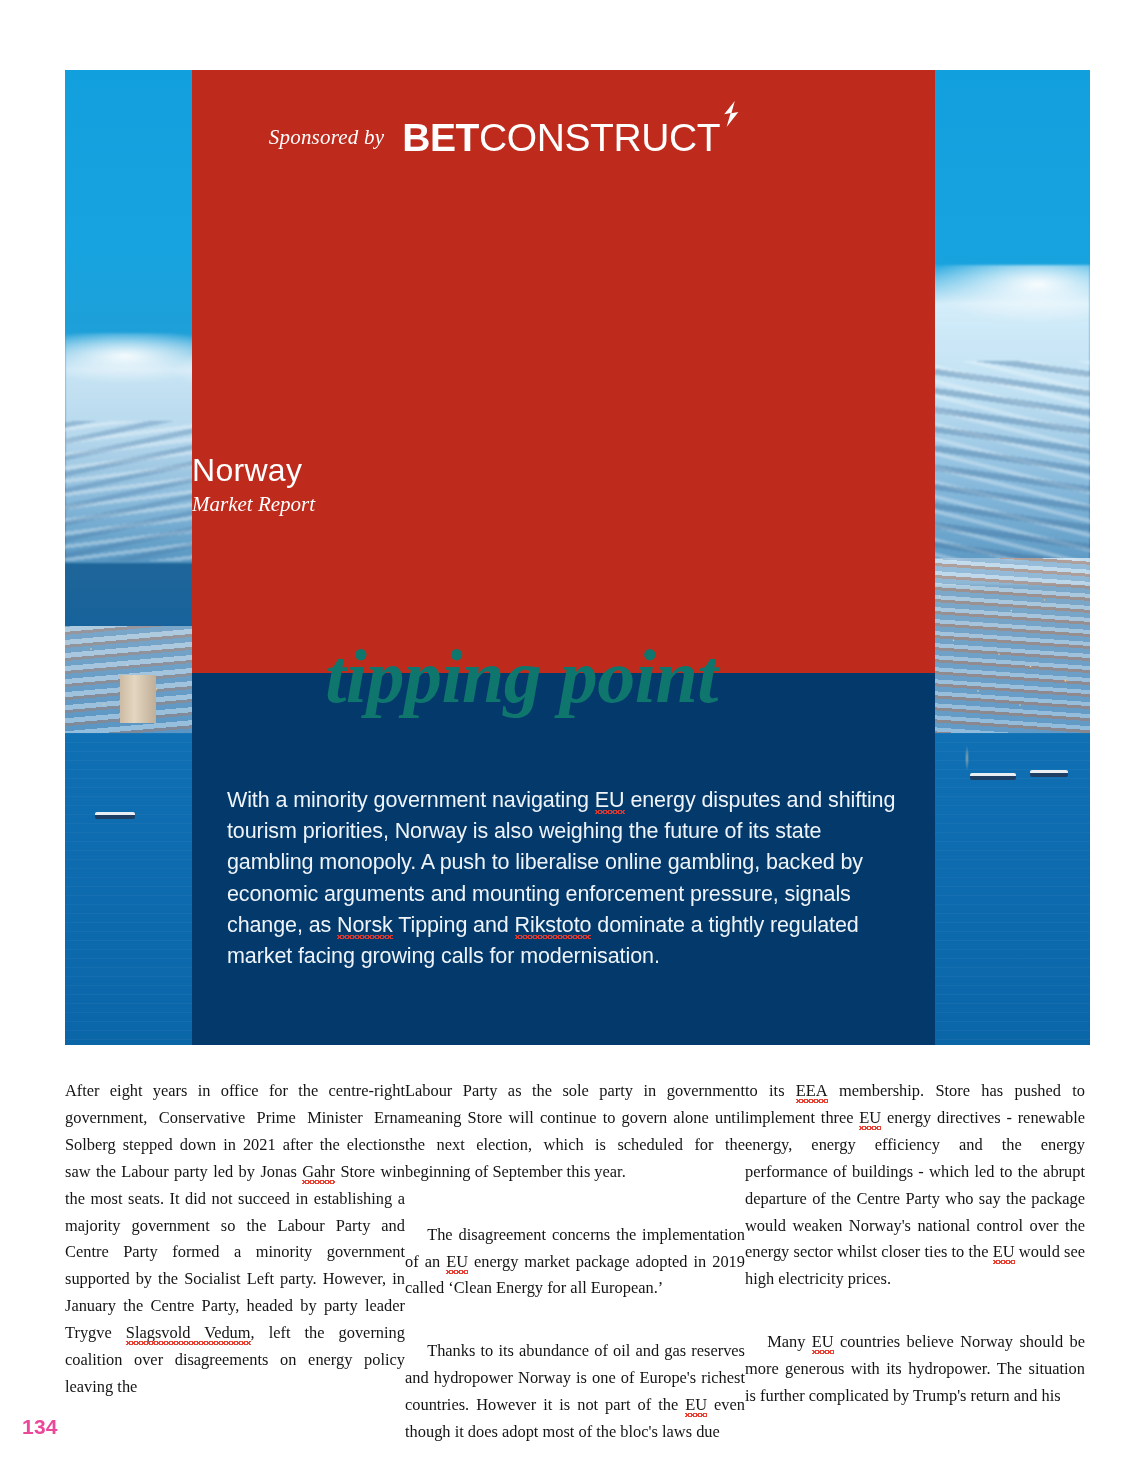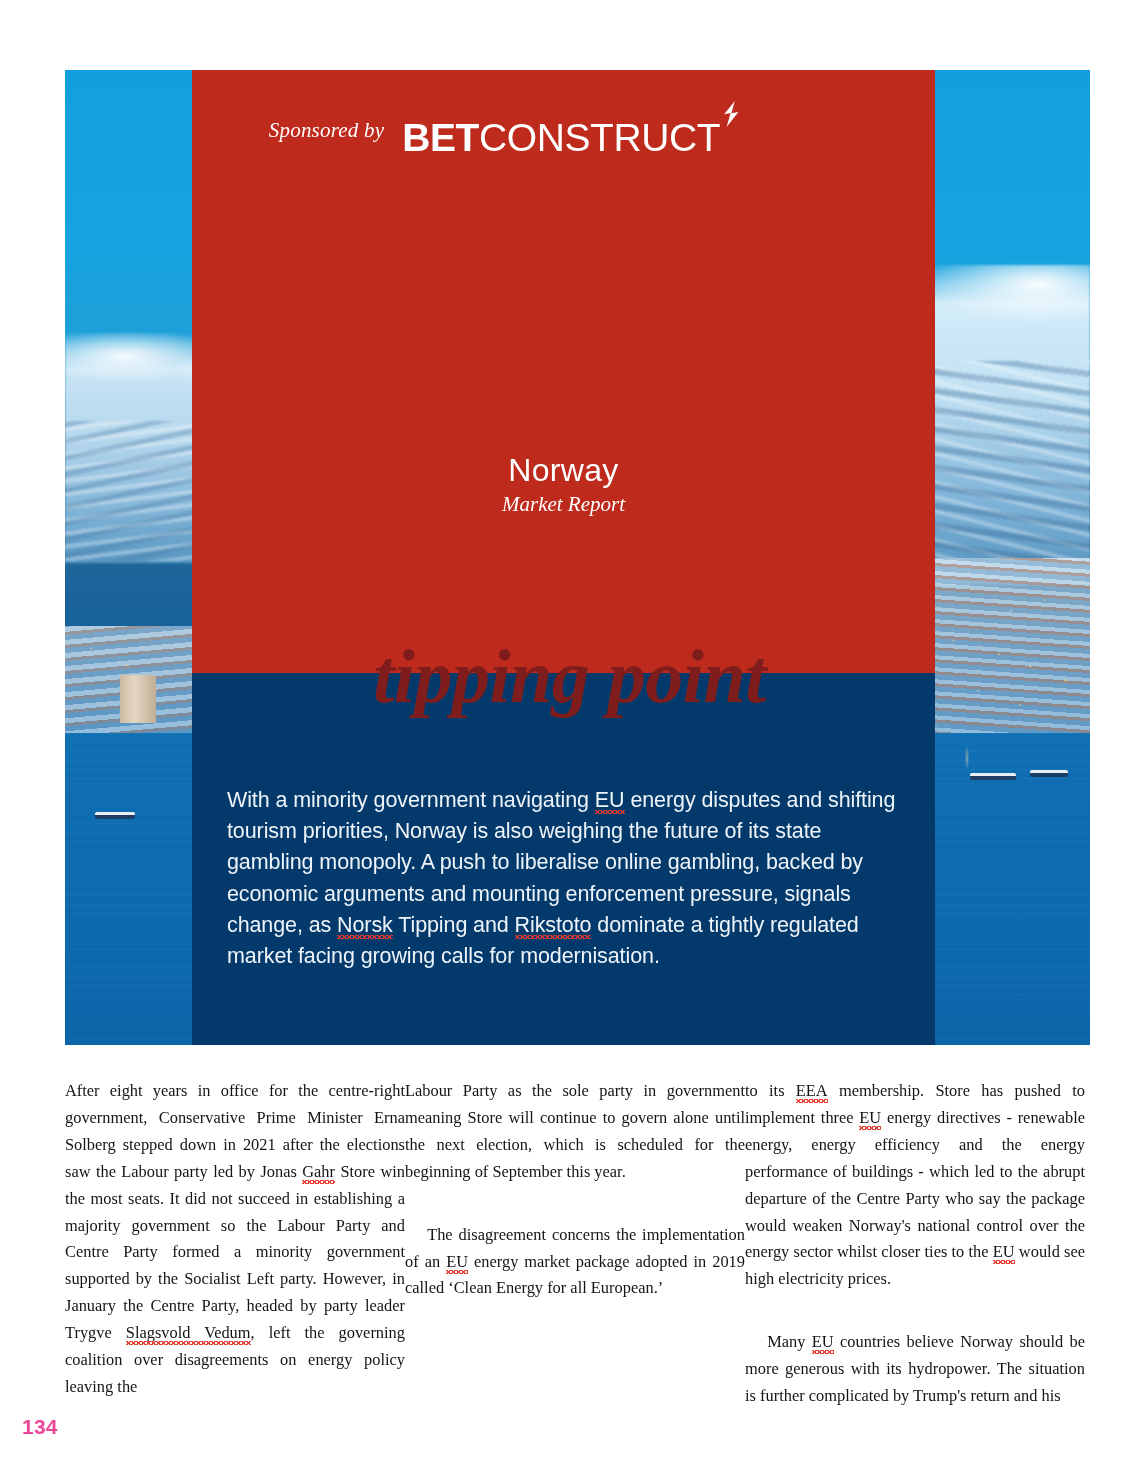--- a/index.html
+++ b/index.html
@@ -179,20 +179,21 @@
     background: #043a6b;
   }
 
   
   .sponsor {
     position: absolute;
     left: 127px;
     top: 48px;
     width: 623px;
     display: flex;
+    align-items: center;
     justify-content: center;
     gap: 18px;
     color: #ffffff;
   }
   .sponsor-by {
     font-family: "Liberation Serif", serif;
     font-style: italic;
     font-size: 21px;
     letter-spacing: .2px;
     white-space: nowrap;
@@ -216,21 +217,20 @@
     width: 18px;
     height: 26px;
   }
 
   
   .kicker {
     position: absolute;
     left: 127px;
     top: 382px;
     width: 743px;
-    text-align: center;
     color: #ffffff;
   }
   .kicker-country {
     font-family: "Liberation Sans", sans-serif;
     font-weight: 300;
     font-size: 32px;
     line-height: 1.15;
     letter-spacing: .3px;
   }
   .kicker-sub {
@@ -242,28 +242,27 @@
     margin-top: 2px;
   }
 
   
   .headline {
     position: absolute;
     left: 127px;
     top: 565px;
     width: 659px;
     text-align: center;
-    color: #7f1d1d;
+    color: #0f766e;
     font-family: "Liberation Serif", serif;
     font-weight: 700;
     font-style: italic;
     font-size: 76px;
     line-height: 1.08;
     letter-spacing: -.5px;
-    margin-left: 48px;
   }
 
   
   .standfirst {
     position: absolute;
     left: 162px;
     top: 715px;
     width: 676px;
     color: #eef4f9;
     font-family: "Liberation Sans", sans-serif;
@@ -368,20 +367,21 @@
   </div>
 </div>
 
 <div class="columns">
   <div class="col">
       <p><span>After eight years in office for the centre-right government, Conservative Prime Minister Erna Solberg stepped down in 2021 after the elections saw the Labour party led by Jonas </span><span class="sq">Gahr</span><span> Store win the most seats.  It did not succeed in establishing a majority government so the Labour Party and Centre Party formed a minority government supported by the Socialist Left party. However, in January the Centre Party, headed by party leader Trygve </span><span class="sq">Slagsvold Vedum</span><span>, left the governing coalition over disagreements on energy policy leaving the</span></p>
     </div>
   <div class="col">
       <p><span>Labour Party as the sole party in government meaning Store will continue to govern alone until the next election, which is scheduled for the beginning of September this year.</span></p>
       <p><span>The disagreement concerns the implementation of an </span><span class="sq">EU</span><span> energy market package adopted in 2019 called ‘Clean Energy for all European.’</span></p>
+      <p><span>Thanks to its abundance of oil and gas reserves and hydropower Norway is one of Europe's richest countries. However it is not part of the </span><span class="sq">EU</span><span> even though it does adopt most of the bloc's laws due</span></p>
     </div>
   <div class="col">
       <p><span>to its </span><span class="sq">EEA</span><span> membership. Store has pushed to implement three </span><span class="sq">EU</span><span> energy directives - renewable energy, energy efficiency and the energy performance of buildings - which led to the abrupt departure of the Centre Party who say the package would weaken Norway's national control over the energy sector whilst closer ties to the </span><span class="sq">EU</span><span> would see high electricity prices.</span></p>
       <p><span>Many </span><span class="sq">EU</span><span> countries believe Norway should be more generous with its hydropower. The situation is further complicated by Trump's return and his</span></p>
     </div>
 </div>
 
 <div class="folio">134</div>
 
 </body></html>

